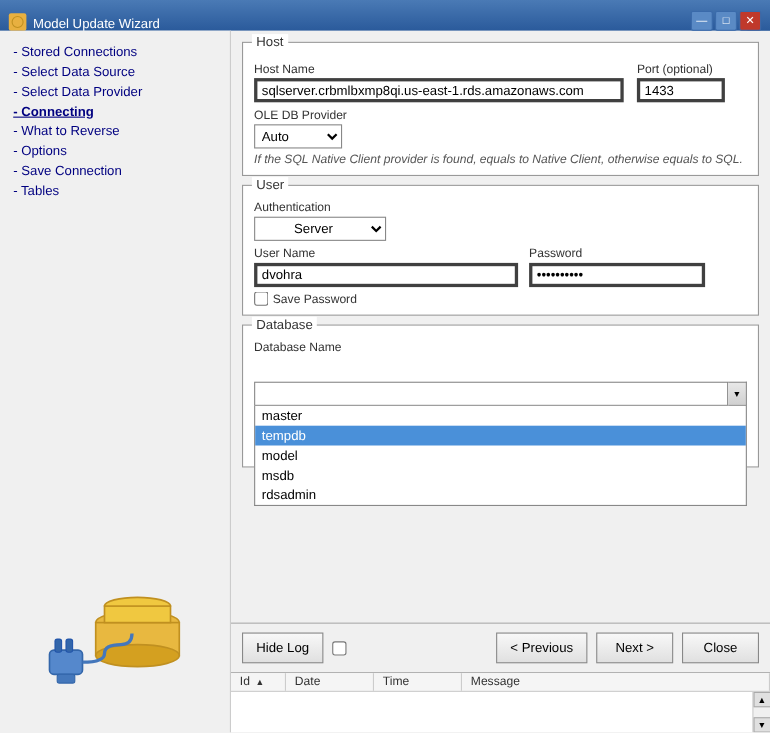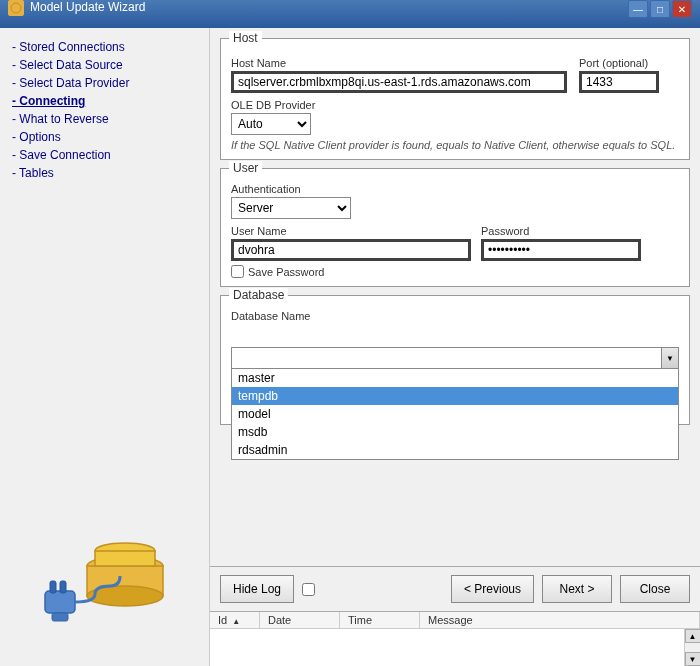--- a/index.html
+++ b/index.html
@@ -11,21 +11,21 @@
       height: 666px;
       overflow: hidden;
     }
 
     
     .title-bar {
       background: linear-gradient(to bottom, #4a7ab5, #2a5a9b);
       color: white;
       height: 28px;
       display: flex;
-      align-items: flex-start;
+      align-items: flex-end;
       padding: 0 8px;
       user-select: none;
     }
     .title-bar-icon {
       width: 16px;
       height: 16px;
       margin-right: 6px;
       background: #e8b040;
       border-radius: 2px;
       display: flex;
@@ -157,20 +157,21 @@
       border: 1px solid #888;
       background: white;
       padding: 1px 2px;
       font-size: 12px;
       height: 22px;
       width: 80px;
       appearance: auto;
     }
     .form-select-medium {
       width: 120px;
+      text-align: center;
     }
     .hint-text {
       font-size: 11px;
       color: #555;
       margin-top: 4px;
       font-style: italic;
     }
     .checkbox-row {
       display: flex;
       align-items: center;

